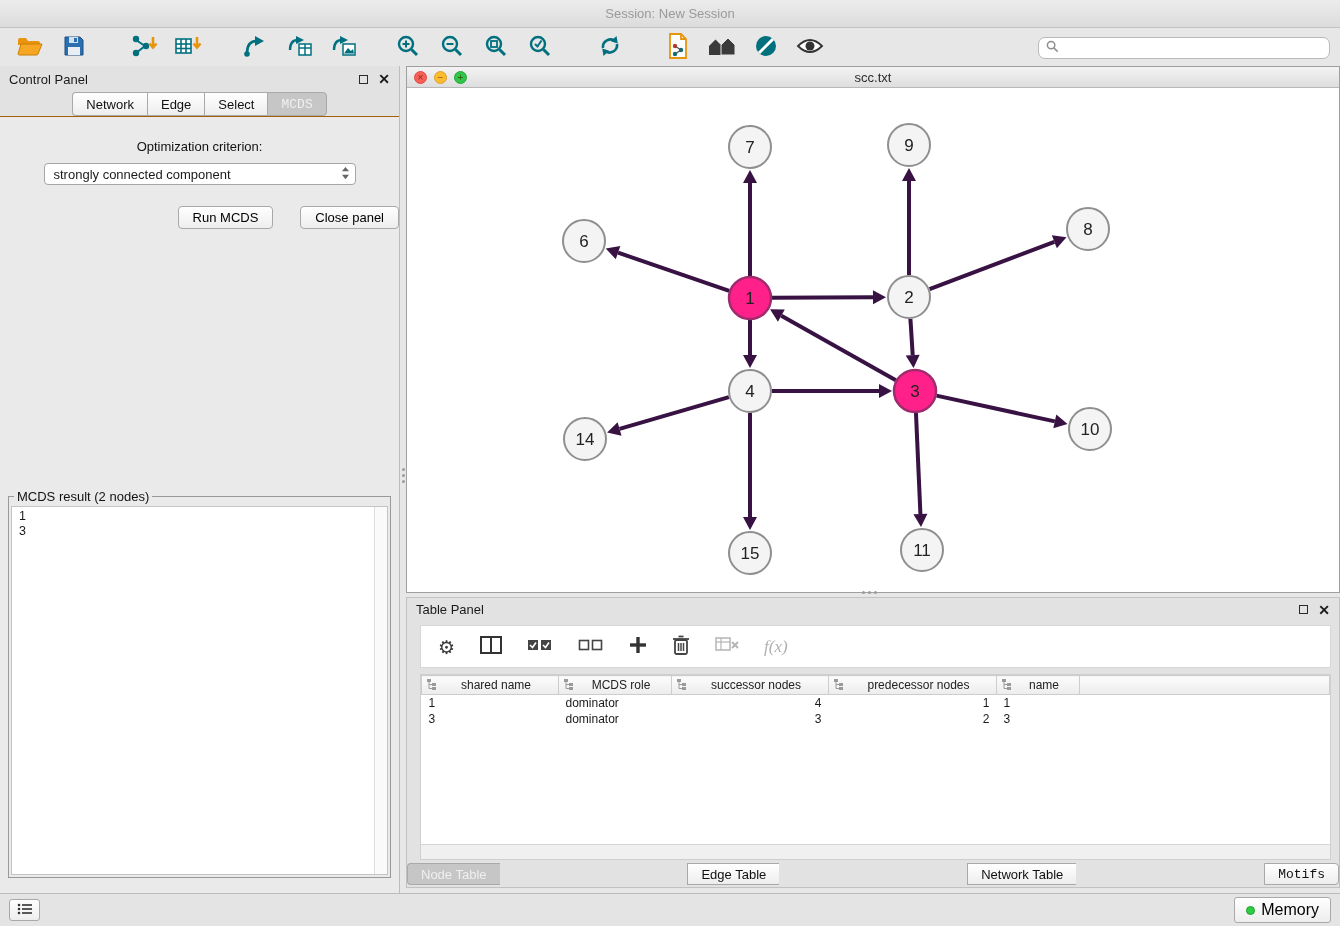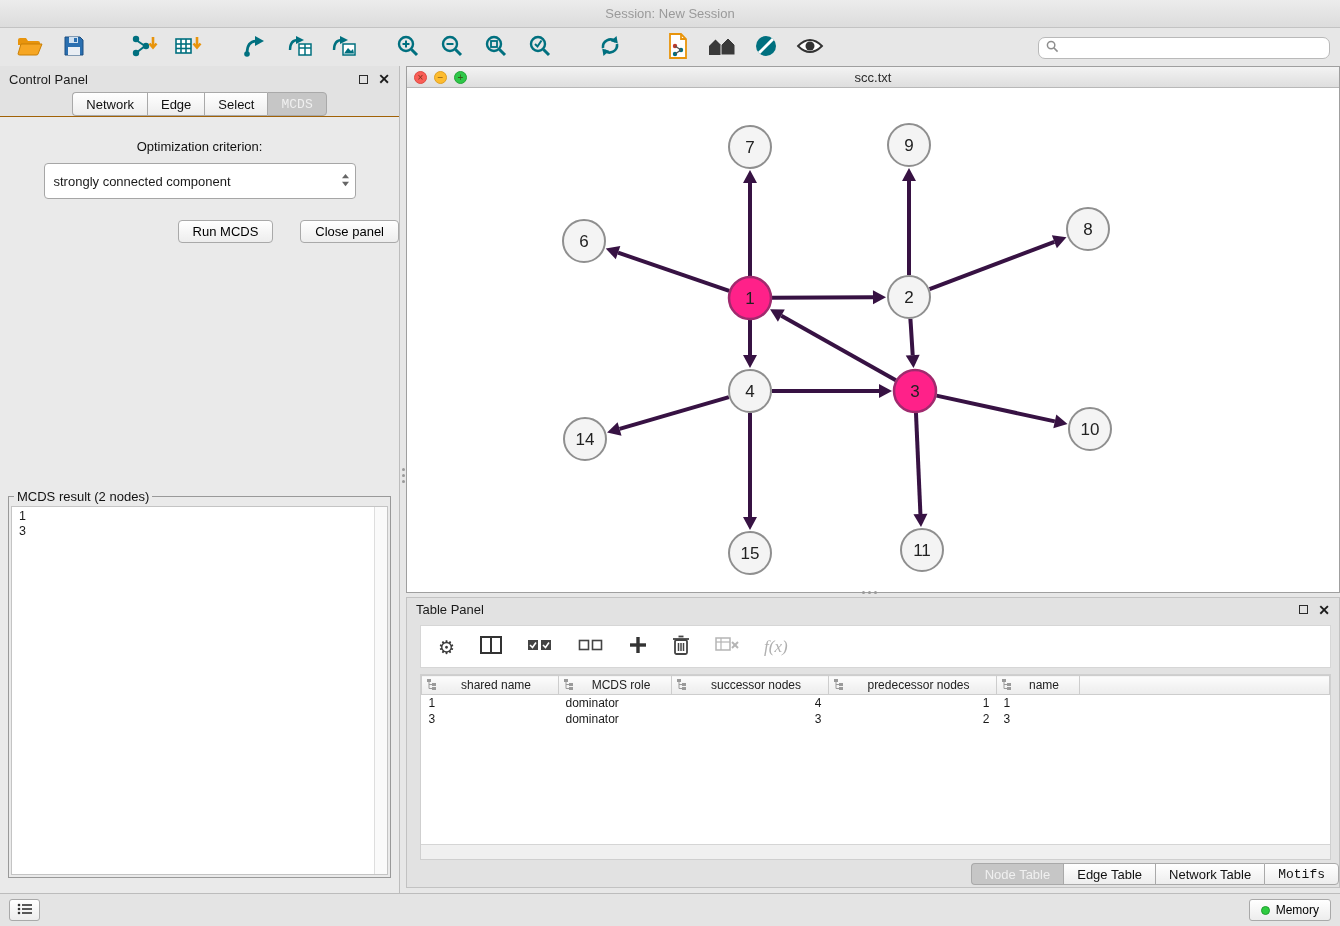--- a/index.html
+++ b/index.html
@@ -53,21 +53,21 @@
   }
   .tab-btn:first-child { border-radius:4px 0 0 4px; }
   .tab-btn:last-child { border-radius:0 4px 4px 0; border-right:1px solid #a9a9a9;font-family:Liberation Mono, monospace; }
   .tab-btn.active { background:#c6c6c6; color:#f0f0f0; }
   .cp-content {
     position:absolute; top:50px; left:0; right:0; bottom:0;
     background:#eaeaea; border-top:1px solid #a16207;
   }
   .opt-label { margin-top:22px; text-align:center; font-size:13px; color:#111; }
   .criterion-select {
-    margin:9px auto 0; width:312px; height:36px; background:#fff;
+    margin:9px auto 0; width:312px; height:22px; background:#fff;
     border:1px solid #a6a6a6; border-radius:4px; display:flex; align-items:center;
     padding:0 5px 0 9px; font-size:13px; cursor:pointer;
   }
   .criterion-select .val { flex:1; }
   .cp-buttons { display:flex; justify-content:flex-end; gap:27px; margin-top:21px; }
   .cp-button {
     font-size:13px; padding:3px 14px; background:linear-gradient(#ffffff,#ededed);
     border:1px solid #a9a9a9; border-radius:4px; cursor:pointer;
   }
   .result-fieldset {
@@ -138,36 +138,36 @@
   }
   .th-inner { display:flex; align-items:center; }
   .th-inner .lbl { flex:1; text-align:center; }
   table.datatable td { font-size:12px; height:16px; padding:0 7px; color:#1a1a1a; }
   td.num { text-align:right; padding-right:12px; }
   .h-scroll {
     position:absolute; left:0; right:0; bottom:0; height:15px;
     background:#f0f0f0; border-top:1px solid #d5d5d5;
   }
   .tp-tabs { position:absolute; bottom:2px; left:0; right:0; height:22px;
-    display:flex; justify-content:flex-end; }
+    display:flex; justify-content:space-between;gap:12px; }
   
   .statusbar {
     position:absolute; left:0; right:0; bottom:0; height:33px;
     background:#e4e4e4; border-top:1px solid #bcbcbc;
     display:flex; align-items:center; padding:0 9px;
   }
   .menu-btn {
     width:31px; height:22px; background:linear-gradient(#ffffff,#ededed);
     border:1px solid #a9a9a9; border-radius:3px;
     display:flex; align-items:center; justify-content:center; cursor:pointer;
   }
   .memory-btn {
     margin-left:auto; display:flex; align-items:center; gap:6px;
     background:linear-gradient(#ffffff,#ededed); border:1px solid #a9a9a9;
-    border-radius:3px; padding:3px 11px; font-size:12px; cursor:pointer;
+    border-radius:3px; padding:3px 11px; font-size:16px; cursor:pointer;
   }
   .green-dot { width:9px; height:9px; border-radius:50%; background:#2ecc40; border:1px solid #1f9e30; }
 </style>
 </head>
 <body>
 
 <div class="app">
 
   <div class="titlebar">
     <span>Session: New Session</span>

